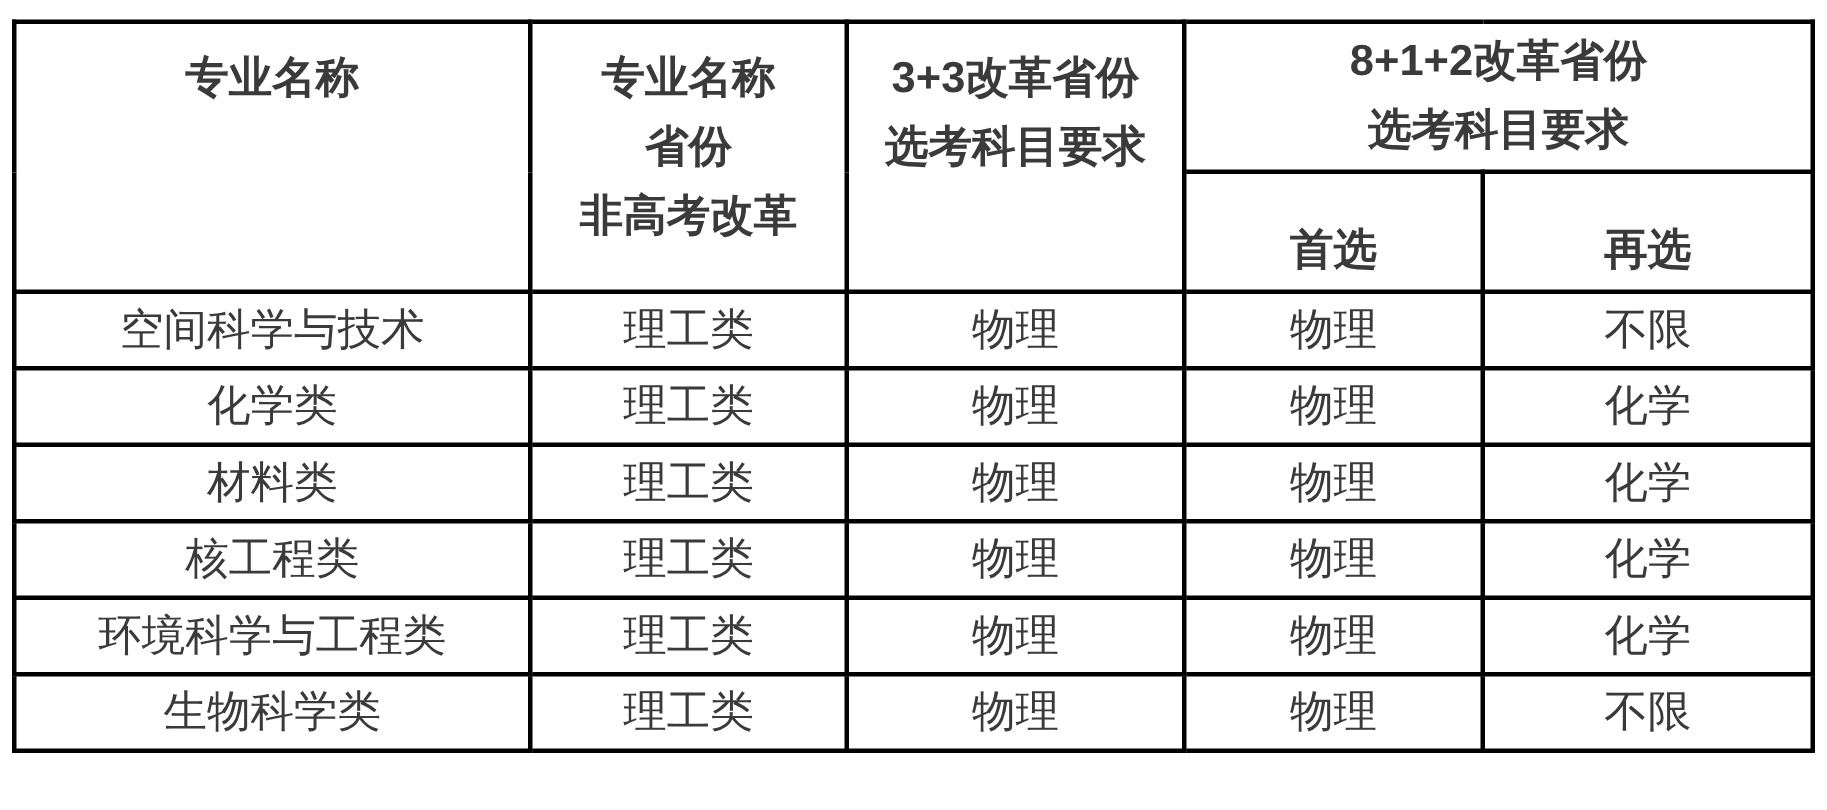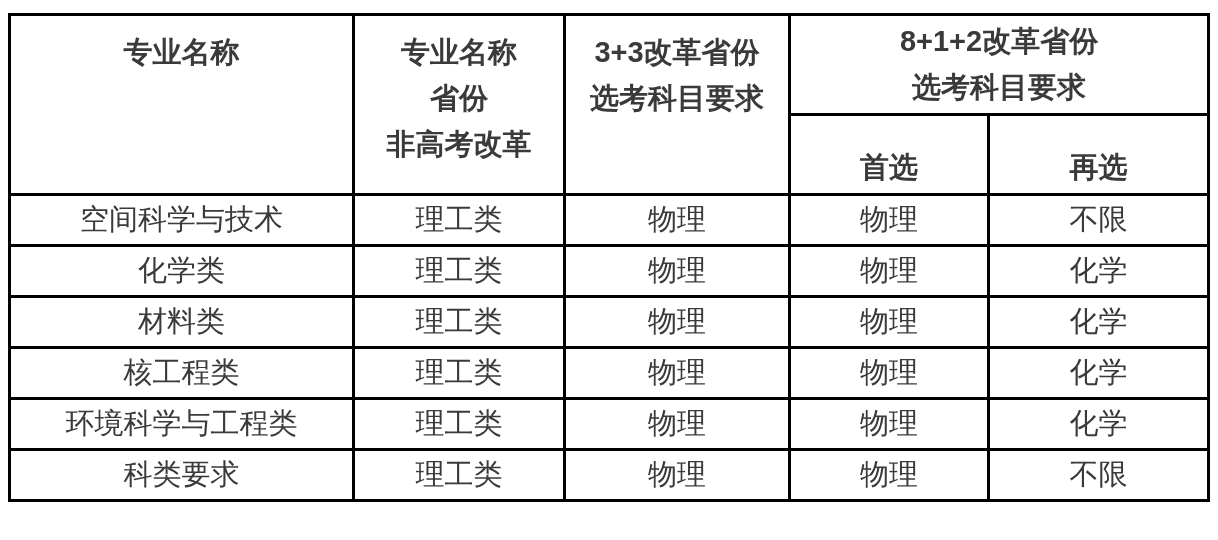--- a/index.html
+++ b/index.html
@@ -127,21 +127,21 @@
         <td>化学</td>
       </tr>
       <tr>
         <td>环境科学与工程类</td>
         <td>理工类</td>
         <td>物理</td>
         <td>物理</td>
         <td>化学</td>
       </tr>
       <tr>
-        <td>科类要求</td>
+        <td>生物科学类</td>
         <td>理工类</td>
         <td>物理</td>
         <td>物理</td>
         <td>不限</td>
       </tr>
     </tbody>
   </table>
 </div>
 
 </body></html>

